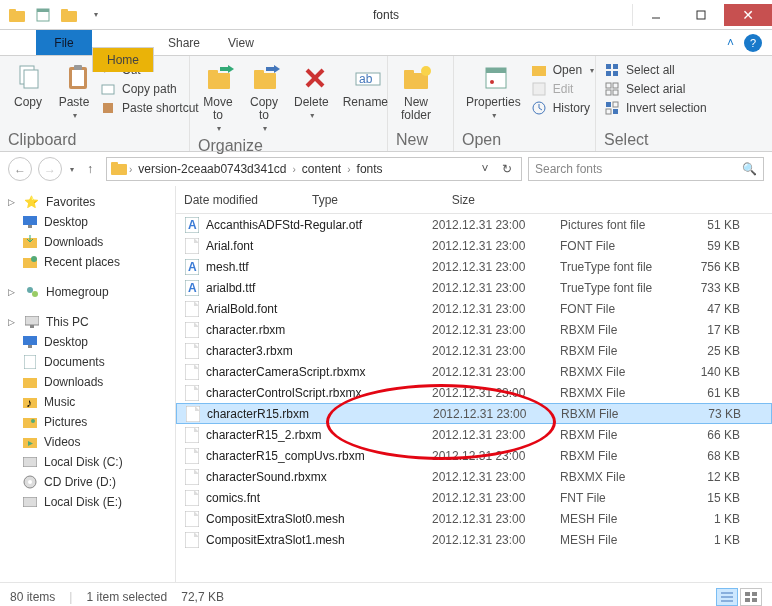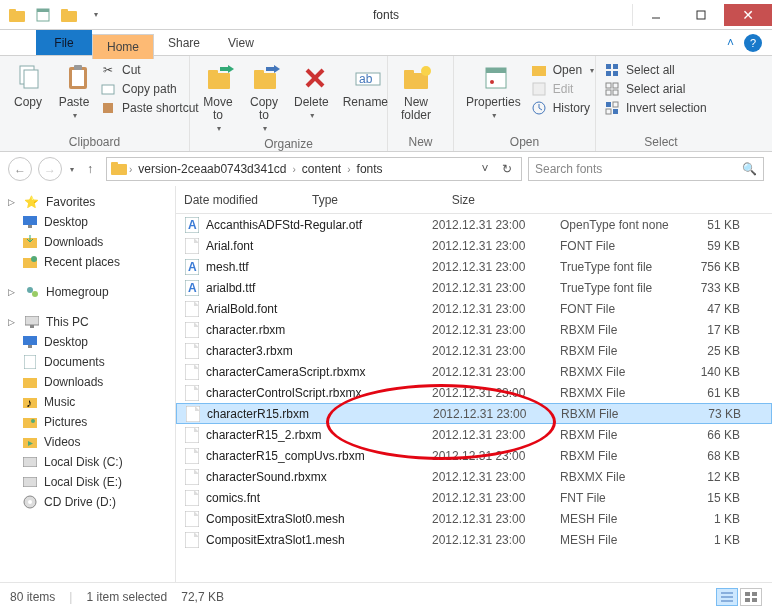--- a/index.html
+++ b/index.html
@@ -14,29 +14,29 @@
 .win-btn { width: 46px; height: 22px; display: flex; align-items: center; justify-content: center; background: #fff; }
 .win-btn.min { background: #fff; border-left: 1px solid #e5e5e5; }
 .win-btn.max { background: #fff; }
 .win-btn.close { background: #c75050; color: #fff; width: 48px; }
 .win-btn.close .x { font-size: 14px; }
 
 
 .tabs-row { height: 26px; display: flex; align-items: stretch; border-bottom: 1px solid #d1d1d1; background: #fff; }
 .file-tab { width: 56px; background: #1979ca; color: #0f172a; display: flex; align-items: center; justify-content: center; margin-left: 36px; }
 .tab { padding: 0 14px; display: flex; align-items: center; color: #444; }
-.tab.active { background: #fdba74; border: 1px solid #d1d1d1; border-bottom: none; position: relative; top: 4px; }
+.tab.active { background: #eab308; border: 1px solid #d1d1d1; border-bottom: none; position: relative; top: 17px; }
 .tabs-right { margin-left: auto; display: flex; align-items: center; gap: 10px; padding-right: 10px; }
 .help-btn { width: 18px; height: 18px; border-radius: 50%; background: #1979ca; color: #fff; display: flex; align-items: center; justify-content: center; font-size: 11px; }
 
 
 .ribbon { height: 96px; background: #f5f6f7; border-bottom: 1px solid #d1d1d1; display: flex; }
 .grp { border-right: 1px solid #e2e2e2; padding: 4px 8px 2px 8px; display: flex; flex-direction: column; }
 .grp .body { flex: 1; display: flex; align-items: flex-start; gap: 6px; }
-.grp .lbl { text-align: center; color: #6d6d6d; font-size: 12px; padding-top: 2px; }
+.grp .lbl { color: #6d6d6d; font-size: 16px; padding-top: 2px; }
 .big-btn { display: flex; flex-direction: column; align-items: center; gap: 2px; padding: 2px 4px; }
 .big-btn .ic { width: 32px; height: 32px; display: flex; align-items: center; justify-content: flex-end; }
 .big-btn .tx { color: #444; text-align: center; line-height: 13px; }
 .tiny-rows { display: flex; flex-direction: column; gap: 3px; padding-top: 2px; }
 .tiny { display: flex; align-items: center; gap: 6px; color: #444; white-space: nowrap; }
 .tiny .ic { width: 16px; height: 16px; display: flex; align-items: center; justify-content: center; }
 .dd-arr { font-size: 8px; color: #666; margin-left: 2px; }
 
 
 .navbar { height: 34px; display: flex; align-items: center; padding: 4px 8px; gap: 6px; }
@@ -483,55 +483,55 @@
         <div class="tree-item">
           <div class="ticon">
             <svg width="14" height="10">
               <rect x="0" y="0" width="14" height="10" fill="#ddd" stroke="#888"></rect>
             </svg>
           </div>
           <span>Local Disk (C:)</span>
         </div>
         <div class="tree-item">
           <div class="ticon">
-            <svg width="14" height="10">
-              <rect x="0" y="0" width="14" height="10" fill="#ddd" stroke="#888"></rect>
-            </svg>
-          </div>
-          <span>Local Disk (E:)</span>
-        </div>
-        <div class="tree-item">
-          <div class="ticon">
             <svg width="14" height="14">
               <circle cx="7" cy="7" r="6" fill="#ddd" stroke="#888"></circle>
               <circle cx="7" cy="7" r="2" fill="#fff"></circle>
             </svg>
           </div>
           <span>CD Drive (D:)</span>
+        </div>
+        <div class="tree-item">
+          <div class="ticon">
+            <svg width="14" height="10">
+              <rect x="0" y="0" width="14" height="10" fill="#ddd" stroke="#888"></rect>
+            </svg>
+          </div>
+          <span>Local Disk (E:)</span>
         </div>
       </div>
   </div>
 
   <div class="files">
     <div class="cols">
       <div class="col c-date">Date modified</div>
       <div class="col c-type">Type</div>
       <div class="col c-size">Size</div>
     </div>
     <div class="rows" id="rows">
         <div class="row">
           <div class="ficon">
             <svg width="14" height="16">
               <rect x="0" y="0" width="14" height="16" fill="#fff" stroke="#8aa"></rect>
               <text x="3" y="12" font-size="10" fill="#3a7bd5" font-weight="bold">A</text>
             </svg>
           </div>
           <div class="fname">AccanthisADFStd-Regular.otf</div>
           <div class="fdate">2012.12.31 23:00</div>
-          <div class="ftype">OpenType font none</div>
+          <div class="ftype">Pictures font file</div>
           <div class="fsize">51 KB</div>
         </div>
         <div class="row">
           <div class="ficon">
             <svg width="14" height="16">
               <rect x="0" y="0" width="14" height="16" fill="#fff" stroke="#bbb"></rect>
               <polygon points="9,0 14,5 9,5" fill="#ddd"></polygon>
             </svg>
           </div>
           <div class="fname">Arial.font</div>

